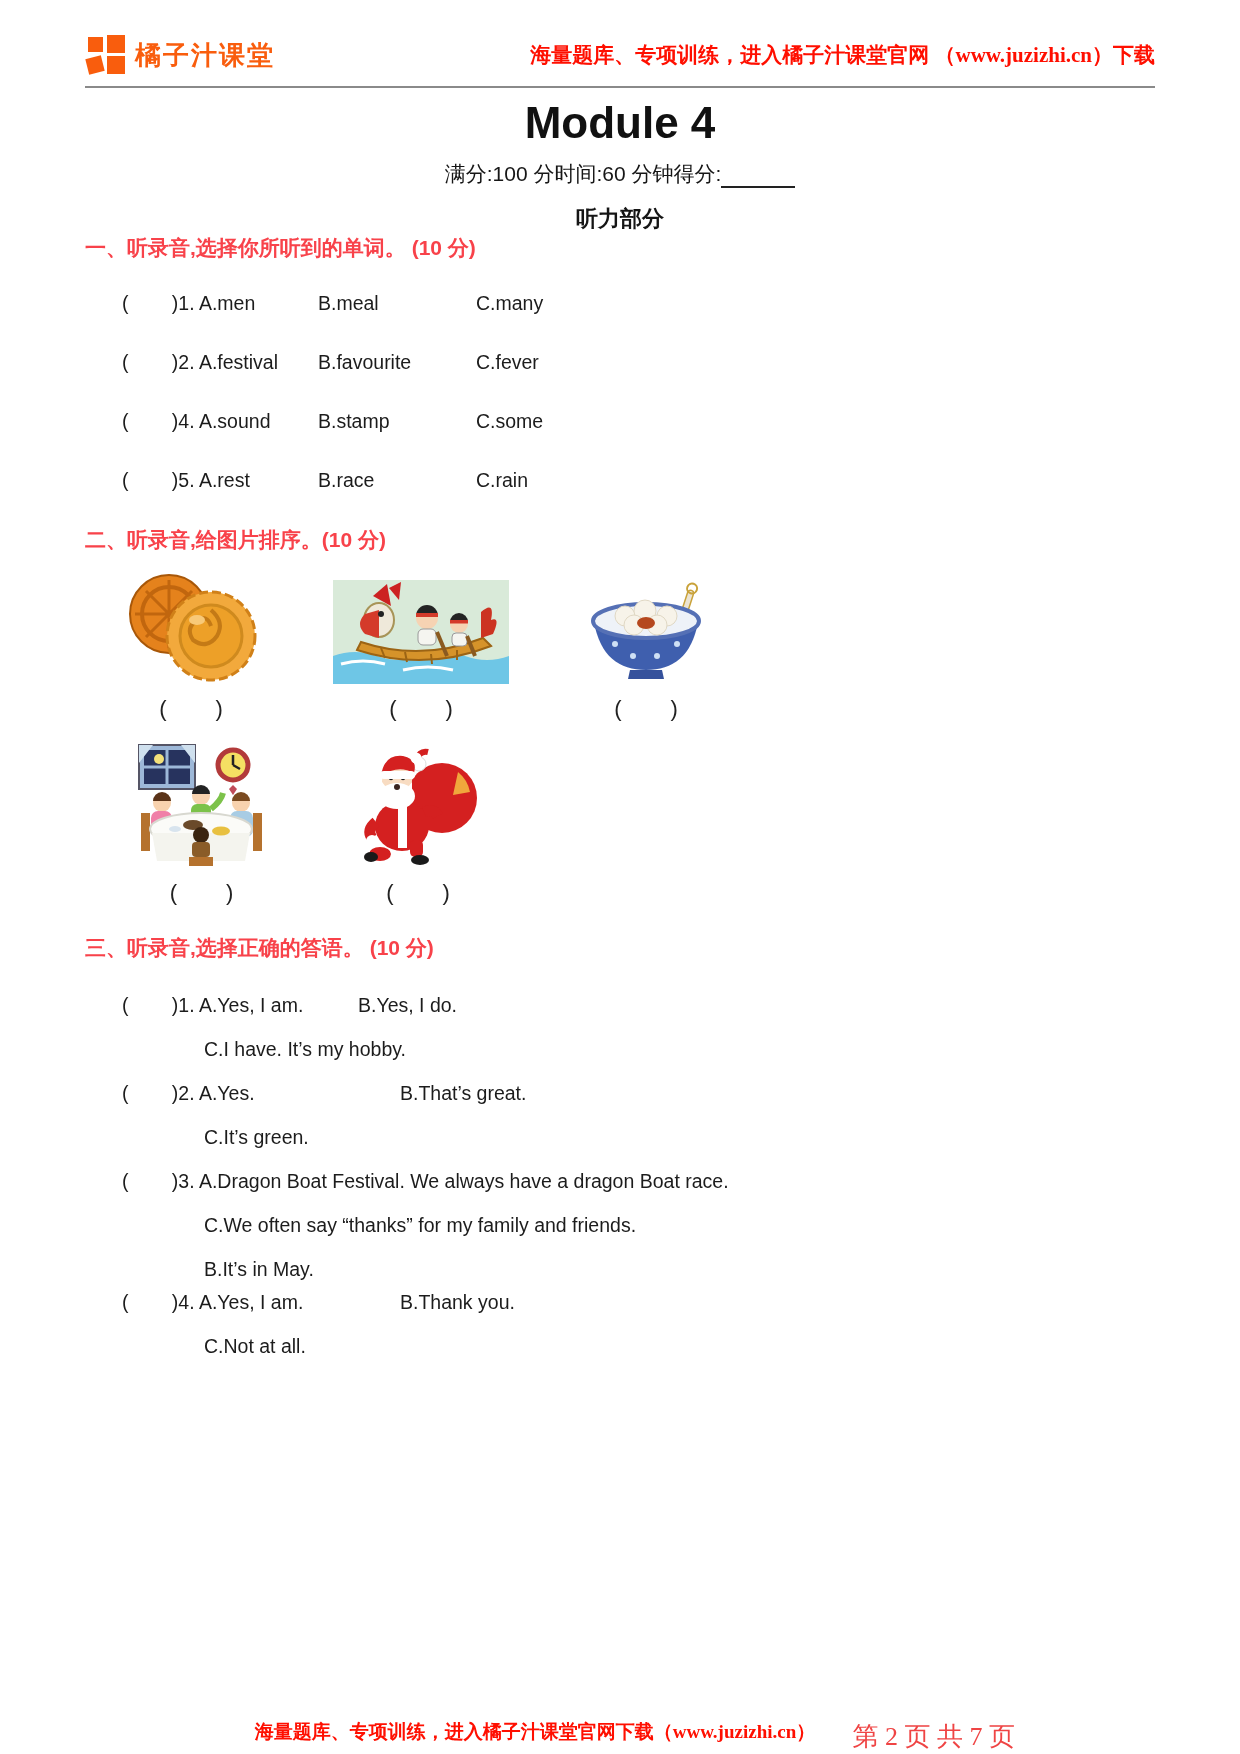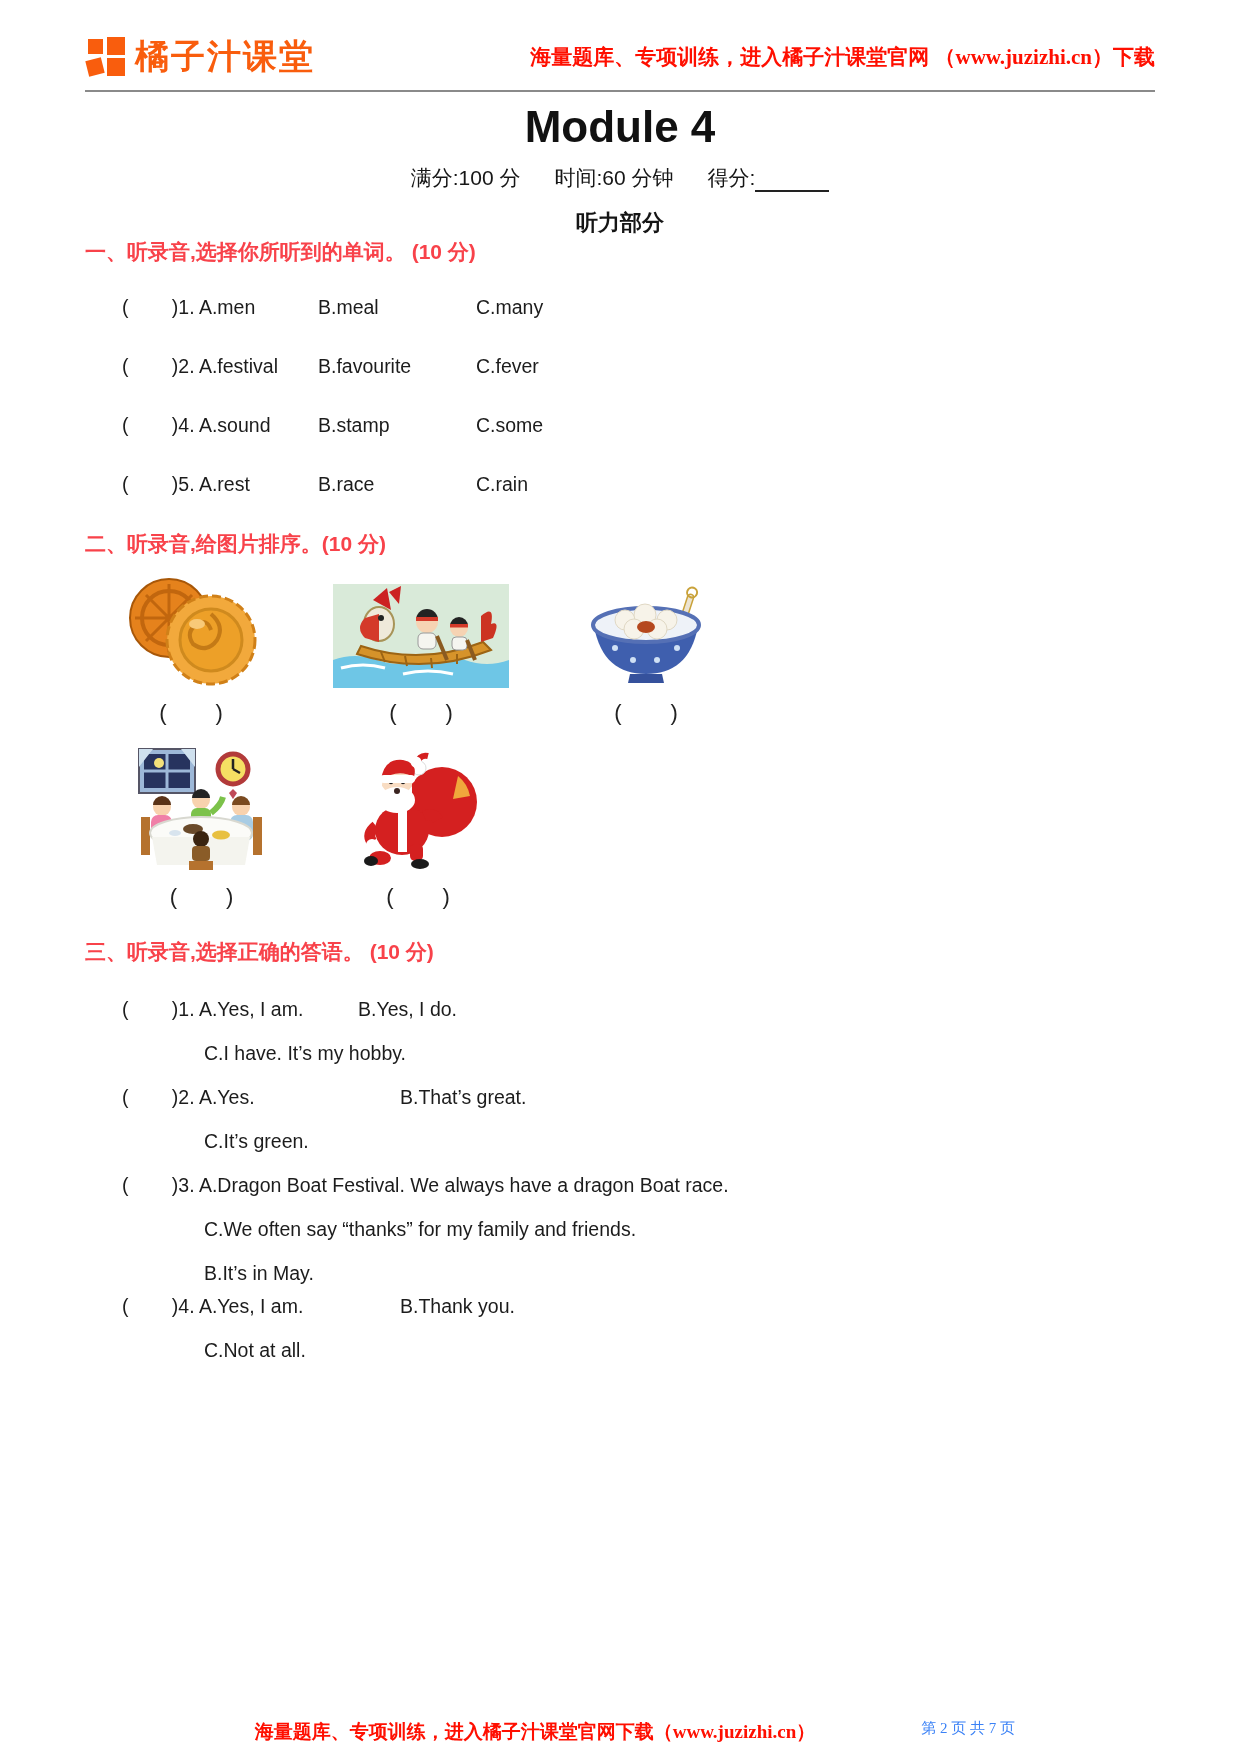--- a/index.html
+++ b/index.html
@@ -3,26 +3,26 @@
 <meta charset="utf-8">
 <style>
   html,body{margin:0;padding:0;background:#fff;}
   .page{position:relative;width:1240px;height:1754px;box-sizing:border-box;
         padding:34px 85px 0;background:#fff;color:#1c1c1c;
         font-family:"Liberation Sans",sans-serif;overflow:hidden;}
   
   .hdr{display:flex;justify-content:space-between;align-items:center;
        padding-bottom:10px;border-bottom:2px solid #8a8a8a;}
   .brand{display:flex;align-items:center;gap:8px;}
-  .brand-txt{color:#f95d0d;font-size:34px;font-weight:bold;letter-spacing:2px;}
+  .brand-txt{color:#f95d0d;font-size:26px;font-weight:bold;letter-spacing:2px;}
   .promo{color:#ff0f00;font-size:21px;font-weight:bold;
          font-family:"Liberation Serif",serif;}
   
   .title{margin:10px 0 0;text-align:center;font-size:44px;font-weight:bold;color:#111;}
-  .meta{margin-top:12px;display:flex;justify-content:center;gap:34px;
+  .meta{margin-top:12px;display:flex;justify-content:center;
         font-size:21px;color:#161616;}
   .score-wrap{display:flex;align-items:flex-end;}
   .blank{display:inline-block;width:74px;border-bottom:2px solid #222;height:24px;}
   .part{margin-top:16px;text-align:center;font-size:22px;font-weight:bold;color:#151515;}
   
   .sec-head{color:#f8424a;font-size:21px;font-weight:bold;}
   .sh1{}
   .sh2{margin-top:18px;}
   .sh3{margin-top:28px;}
   
@@ -41,21 +41,21 @@
   .s3{margin-left:37px;margin-top:30px;font-size:19.5px;}
   .s3line{display:flex;margin-bottom:17px;line-height:27px;}
   .s3 .w1{width:236px;}
   .s3 .w2{width:278px;}
   .s3sub{margin:0 0 17px 82px;line-height:27px;}
   .s3sub.tight{margin-bottom:6px;}
   
   .ftr{position:absolute;left:0;top:1719px;width:1240px;}
   .f-promo{text-align:center;color:#ff0f00;font-weight:bold;font-size:19px;
            font-family:"Liberation Serif",serif;padding-right:170px;}
-  .f-page{position:absolute;right:225px;top:0;color:#3b82f6;font-size:15px;
+  .f-page{position:absolute;right:225px;top:0;color:#ef4444;font-size:26px;
           font-family:"Liberation Serif",serif;}
   svg{display:block;}
 </style>
 </head>
 <body>
 
 <div class="page">
 
   <header class="hdr">
     <div class="brand">

